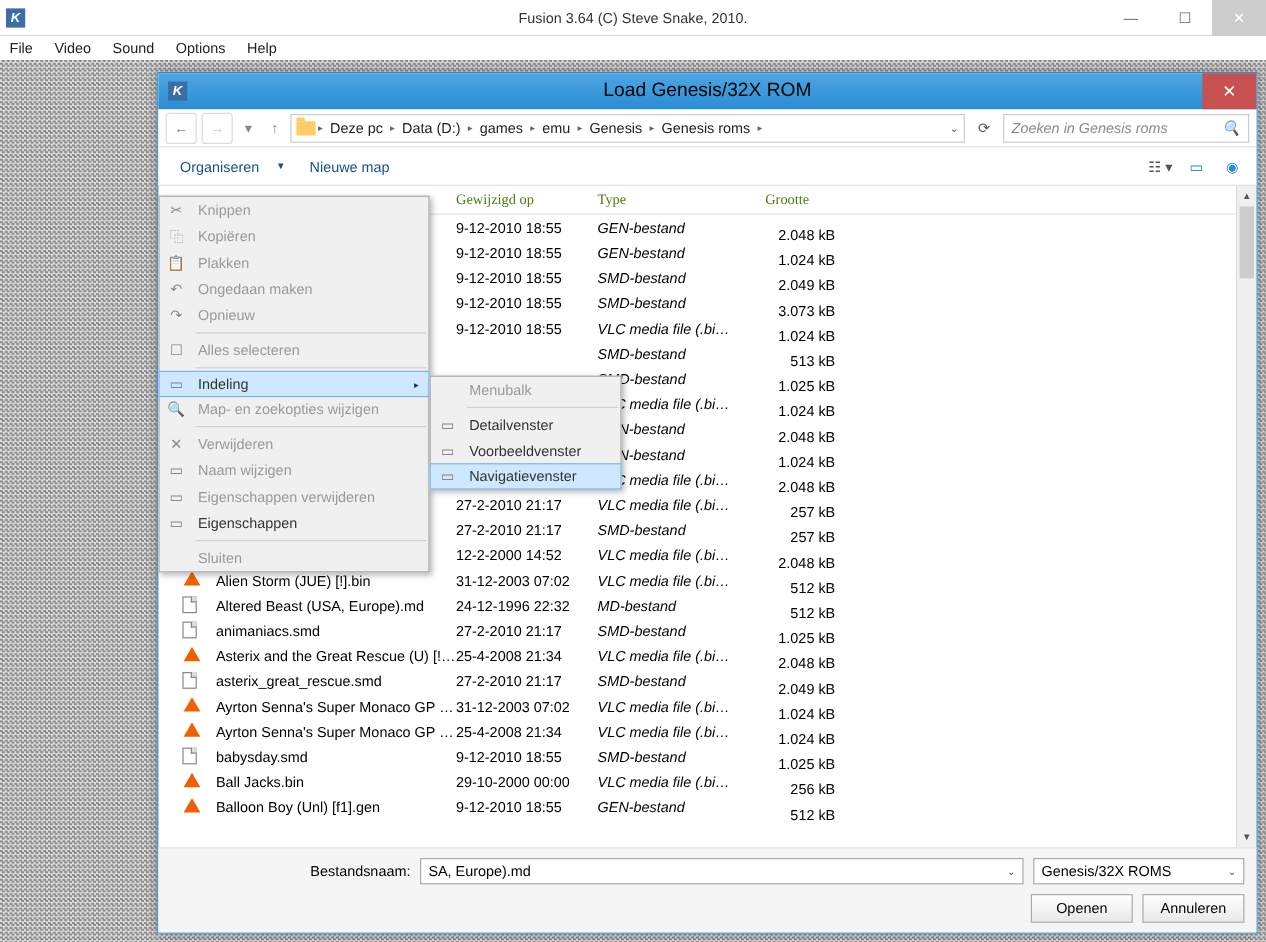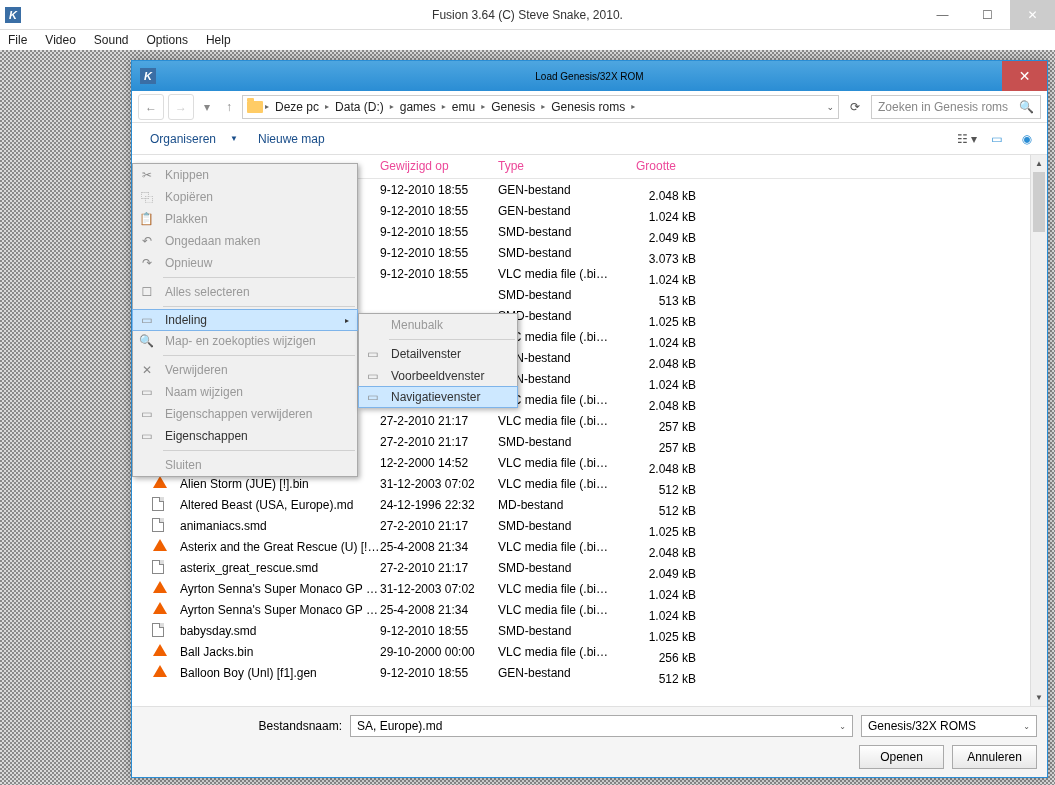--- a/index.html
+++ b/index.html
@@ -14,51 +14,51 @@
 .main-title { position: absolute; left: 50%; transform: translateX(-50%); color: #333; font-size: 12px; }
 .main-controls { position: absolute; right: 0; display: flex; }
 .main-controls .ctrl { width: 45px; height: 30px; display: flex; align-items: center; justify-content: center; color: #666; }
 .main-controls .ctrl.close { background: #ccc; color: #fff; }
 .main-menubar { height: 20px; background: #fff; display: flex; align-items: center; padding-left: 8px; gap: 18px; color: #222; }
 
 
 .dialog { position: absolute; left: 131px; top: 60px; width: 917px; height: 718px; background: #fff; border: 1px solid #2a8dd4; box-shadow: 0 0 10px rgba(0,0,0,0.3); display: flex; flex-direction: column; }
 .dlg-titlebar { height: 30px; background: linear-gradient(#4ea6e0, #2a8dd4); display: flex; align-items: center; color: #fff; position: relative; }
 .dlg-titlebar .icon { width: 16px; height: 16px; margin-left: 8px; }
-.dlg-title { position: absolute; left: 50%; transform: translateX(-50%); color: #000; font-size: 10px; }
+.dlg-title { position: absolute; left: 50%; transform: translateX(-50%); color: #000; font-size: 16px; }
 .dlg-close { position: absolute; right: 0; width: 45px; height: 30px; background: #c75050; color: #fff; display: flex; align-items: center; justify-content: center; font-size: 14px; }
 
 .nav-bar { height: 32px; background: #fff; border-bottom: 1px solid #e0e0e0; display: flex; align-items: center; padding: 0 6px; gap: 4px; }
 .nav-btn { width: 26px; height: 26px; border: 1px solid #ddd; border-radius: 3px; display: flex; align-items: center; justify-content: center; color: #888; }
 .nav-btn.small { width: 18px; border: none; }
 .breadcrumb { flex: 1; height: 24px; border: 1px solid #ccc; display: flex; align-items: center; padding: 0 4px; gap: 2px; overflow: hidden; }
 .breadcrumb .crumb { padding: 0 4px; color: #222; display: flex; align-items: center; gap: 4px; }
 .breadcrumb .sep { color: #666; font-size: 8px; }
 .refresh-btn { width: 24px; height: 24px; display: flex; align-items: center; justify-content: center; color: #555; }
-.search-box { width: 170px; height: 24px; border: 1px solid #ccc; display: flex; align-items: center; padding: 0 6px; color: #888; }
+.search-box { width: 205px; height: 24px; border: 1px solid #ccc; display: flex; align-items: center; padding: 0 6px; color: #888; font-style: italic; }
 .search-box span:first-child { flex: 1; }
 
 .toolbar { height: 32px; background: #fff; border-bottom: 1px solid #e0e0e0; display: flex; align-items: center; padding: 0 8px; }
 .tb-btn { padding: 4px 10px; color: #1a4e8a; display: flex; align-items: center; gap: 14px; }
 .tb-spacer { flex: 1; }
 .tb-icon { width: 24px; height: 24px; display: flex; align-items: center; justify-content: center; color: #555; margin-left: 6px; }
 
 .file-area { flex: 1; display: flex; position: relative; overflow: hidden; }
 .file-list { flex: 1; overflow: hidden; }
 .list-header { display: flex; height: 24px; border-bottom: 1px solid #e5e5e5; padding-left: 48px; }
-.list-header .col { color: #ec4899; padding: 4px 0; }
+.list-header .col { color: #4d7c0f; padding: 4px 0; font-family: Liberation Serif, serif; }
 .col-date { width: 118px; }
 .col-type { width: 118px; }
 .col-size { width: 80px; text-align: right; }
 .rows { }
 .row { display: flex; align-items: center; height: 21px; padding-left: 20px; }
 .row .icon { width: 16px; height: 16px; margin-right: 12px; flex-shrink: 0; }
 .row .name { width: 200px; white-space: nowrap; overflow: hidden; text-overflow: ellipsis; }
 .row .date { width: 118px; }
-.row .type { width: 118px; white-space: nowrap; overflow: hidden; text-overflow: ellipsis; }
+.row .type { width: 118px; white-space: nowrap; overflow: hidden; text-overflow: ellipsis; font-style: italic; }
 .row .size { width: 80px; text-align: right; margin-top: 12px; }
 .scrollbar { width: 17px; background: #f0f0f0; border-left: 1px solid #ddd; position: relative; }
 .scrollbar .thumb { position: absolute; left: 2px; right: 2px; top: 17px; height: 60px; background: #cdcdcd; }
 .scrollbar .arrow { position: absolute; left: 0; right: 0; height: 17px; display: flex; align-items: center; justify-content: center; font-size: 8px; color: #555; }
 .scrollbar .arrow.up { top: 0; }
 .scrollbar .arrow.down { bottom: 0; }
 
 .bottom-bar { border-top: 1px solid #e0e0e0; padding: 8px 10px; background: #f5f5f5; }
 .bottom-row { display: flex; align-items: center; gap: 8px; }
 .bottom-row.btns { justify-content: flex-end; margin-top: 8px; align-items: flex-end; }

